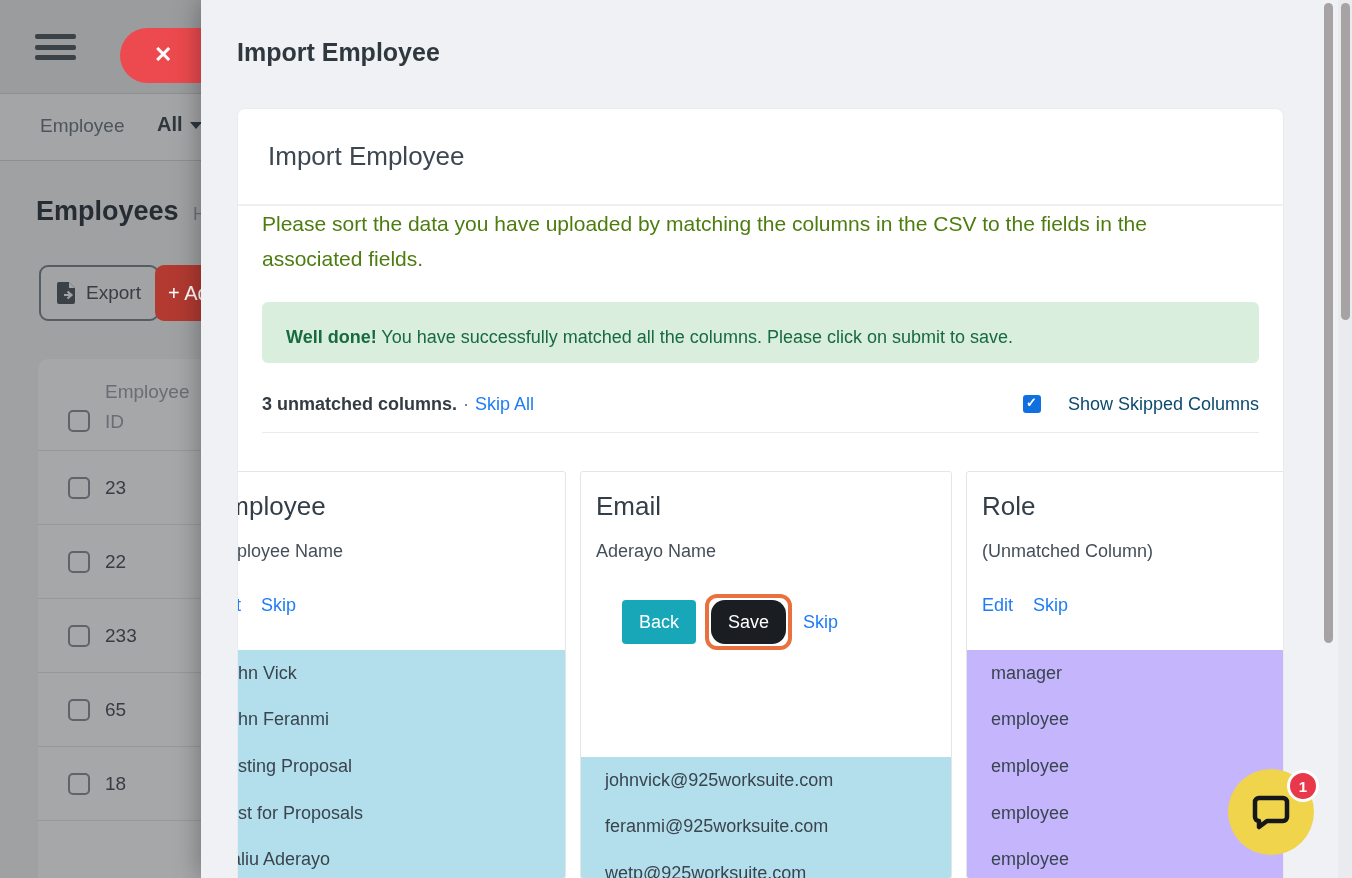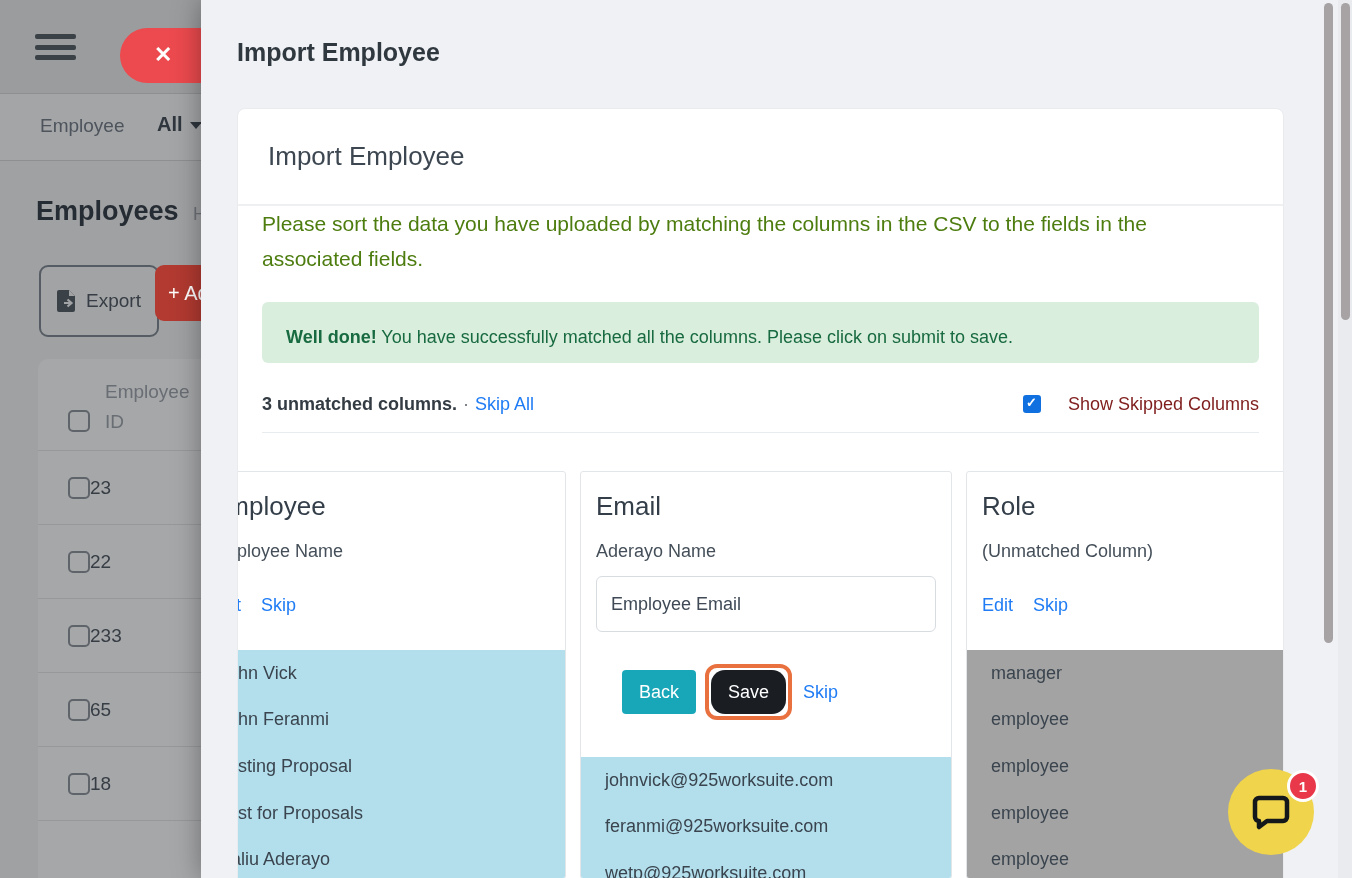--- a/index.html
+++ b/index.html
@@ -17,35 +17,35 @@
   .closepill::before { content:"✕"; position:absolute; left:34px; top:14px;
     color:#fff; font-size:22px; font-weight:bold; }
   .topbar2 { position:absolute; left:0; top:93px; width:260px; height:68px; background:#a4a5a7;
     border-top:1px solid #8e8f91; border-bottom:1px solid #8e8f91; }
   .filt-label { position:absolute; left:40px; top:21px; font-size:19px; color:#4d545c; }
   .filt-dd { position:absolute; left:157px; top:19px; font-size:20px; font-weight:bold; color:#2f363e; cursor:pointer; }
   .caret { display:inline-block; width:0; height:0; margin-left:7px; vertical-align:middle;
     border-left:6px solid transparent; border-right:6px solid transparent; border-top:7px solid #2f363e; }
   .pg-heading { position:absolute; left:36px; top:196px; font-size:27px; font-weight:bold; color:#262c33; }
   .pg-crumb { position:absolute; left:193px; top:204px; font-size:18px; color:#6d7278; white-space:nowrap; }
-  .btn-export { position:absolute; left:39px; top:265px; height:72px; padding:0 16px;
+  .btn-export { position:absolute; left:39px; top:265px; height:56px; padding:0 16px;
     display:flex; align-items:center; gap:9px; background:#a2a3a5;
     border:2px solid #565c63; border-radius:9px; font-size:19px; color:#363d44; cursor:pointer; }
   .btn-add { position:absolute; left:155px; top:265px; width:190px; height:56px;
     background:#b23a31; border:none; border-radius:9px; color:#fff; font-size:20px;
     text-align:left; padding-left:13px; cursor:pointer; white-space:nowrap; }
   .tbl-card { position:absolute; left:38px; top:359px; width:230px; height:519px;
     background:#a6a7a9; border-radius:10px 0 0 0; }
   .tbl-head { height:92px; border-bottom:1px solid #96989a; position:relative; }
   .tbl-head .tcheck { position:absolute; left:30px; top:51px; }
   .tbl-head .hdr { position:absolute; left:67px; top:18px; font-size:19px; color:#696e74; line-height:30px; }
   .tcheck { display:inline-block; width:22px; height:22px; border:2px solid #5f646a;
     border-radius:5px; background:transparent; cursor:pointer; flex:none; }
   .trow { height:74px; border-bottom:1px solid #96989a; display:flex; align-items:center;
-    padding-left:30px; font-size:19px; color:#363d44; }
+    padding-left:30px; gap:15px; font-size:19px; color:#363d44; }
 
   
   .modal { position:absolute; left:201px; top:0; width:1137px; height:878px;
     background:#eff1f4; overflow:hidden; box-shadow:0 0 26px rgba(0,0,0,.35); }
   .m-title { position:absolute; left:36px; top:38px; font-size:25px; font-weight:bold; color:#30383f; }
   .bigcard { position:absolute; left:36px; top:108px; width:1047px; height:792px;
     background:#fff; border-radius:8px; border:1px solid #e9ebee; overflow:hidden; }
   .bc-head { height:97px; border-bottom:2px solid #eef0f2; display:flex; align-items:center;
     padding-left:30px; font-size:26px; color:#3d4751; }
   .bc-body { padding:0 24px; }
@@ -54,21 +54,21 @@
     padding:0 24px; line-height:70px; font-size:18px; color:#186a40; }
   .alert-success b { font-weight:bold; }
   .unmatched { margin-top:28px; height:26px; display:flex; align-items:center; justify-content:space-between; }
   .um-left { font-size:18px; color:#333b43; }
   .um-left b { font-weight:bold; }
   .um-dot { color:#6a7077; margin:0 6px; }
   a.link { color:#1f7cf4; text-decoration:none; cursor:pointer; }
   .um-right { display:flex; align-items:center; }
   .bluecheck { width:18px; height:18px; background:#1170df; border-radius:3px; position:relative; cursor:pointer; }
   .bluecheck::after { content:"✓"; position:absolute; left:3px; top:0px; color:#fff; font-size:13px; font-weight:bold; }
-  .um-label { margin-left:27px; font-size:18px; color:#7f1d1d; }
+  .um-label { margin-left:27px; font-size:18px; color:#0c4a6e; }
   .divider { margin-top:15px; border-top:1px solid #e9ecef; }
 
   
   .cards { position:absolute; left:0; top:362px; width:1047px; height:408px;
     display:flex; gap:14px; overflow:hidden; }
   .ccard { flex:none; width:372px; height:100%; background:#fff; border:1px solid #e2e6e9;
     border-radius:3px; position:relative; overflow:hidden; }
   .ccard.shifted { margin-left:-44px; }
   .ccard .ctop { padding:16px 15px 0; }
   .ctitle { font-size:26px; color:#333e49; line-height:36px; }
@@ -79,21 +79,21 @@
     padding:0 14px; font-size:18px; color:#3f4a56; font-family:"Liberation Sans",sans-serif; background:#fff; }
   .cbtns { margin-top:32px; display:flex; align-items:center;padding-left:26px; }
   .btn-back { height:44px; padding:0 17px; background:#18a7b9; color:#fff; border:none;
     border-radius:4px; font-size:18px; cursor:pointer; }
   .save-ring { margin-left:9px; border:4px solid #e9713f; border-radius:12px; padding:2px; background:#fff; }
   .btn-save { height:44px; padding:0 17px; background:#1a1e23; color:#fff; border:none;
     border-radius:14px; font-size:18px; cursor:pointer; }
   .skip-lk { margin-left:11px; font-size:18px; }
   .clist { position:absolute; left:0; right:0; bottom:0; overflow:hidden; }
   .clist.pos-a { top:178px; } .clist.pos-b { top:285px; }
-  .clist.matched { background:#b3dfec; } .clist.skipped { background:#a3a3a3; }
+  .clist.matched { background:#b3dfec; } .clist.skipped { background:#c4b5fd; }
   .lrow { height:46.6px; display:flex; align-items:center; padding-left:24px;
     font-size:18px; color:#3a444e; white-space:nowrap; }
 
   
   .inner-scroll { position:absolute; left:1123px; top:3px; width:9px; height:640px;
     border-radius:5px; background:#a7a3a4; }
   .win-scroll { position:absolute; left:1338px; top:0; width:14px; height:878px; background:#e9ebee; }
   .win-thumb { position:absolute; left:2.5px; top:3px; width:9px; height:317px;
     border-radius:5px; background:#a7a3a4; }
 
@@ -205,21 +205,20 @@
             <div class="lrow">Testing Proposal</div>
             <div class="lrow">Test for Proposals</div>
             <div class="lrow">Saliu Aderayo</div>
           </div>
       </div>
 
       <div class="ccard">
         <div class="ctop">
           <div class="ctitle">Email</div>
           <div class="csub">Aderayo Name</div>
-          <input class="cinput" type="text" value="Employee Email" style="">
           <div class="cbtns">
             <button class="btn-back">Back</button>
             <span class="save-ring">
               <button class="btn-save">Save</button>
             </span>
             <a class="link skip-lk">Skip</a>
           </div>
         </div>
         <div class="clist pos-b matched">
             <div class="lrow">johnvick@925worksuite.com</div>

